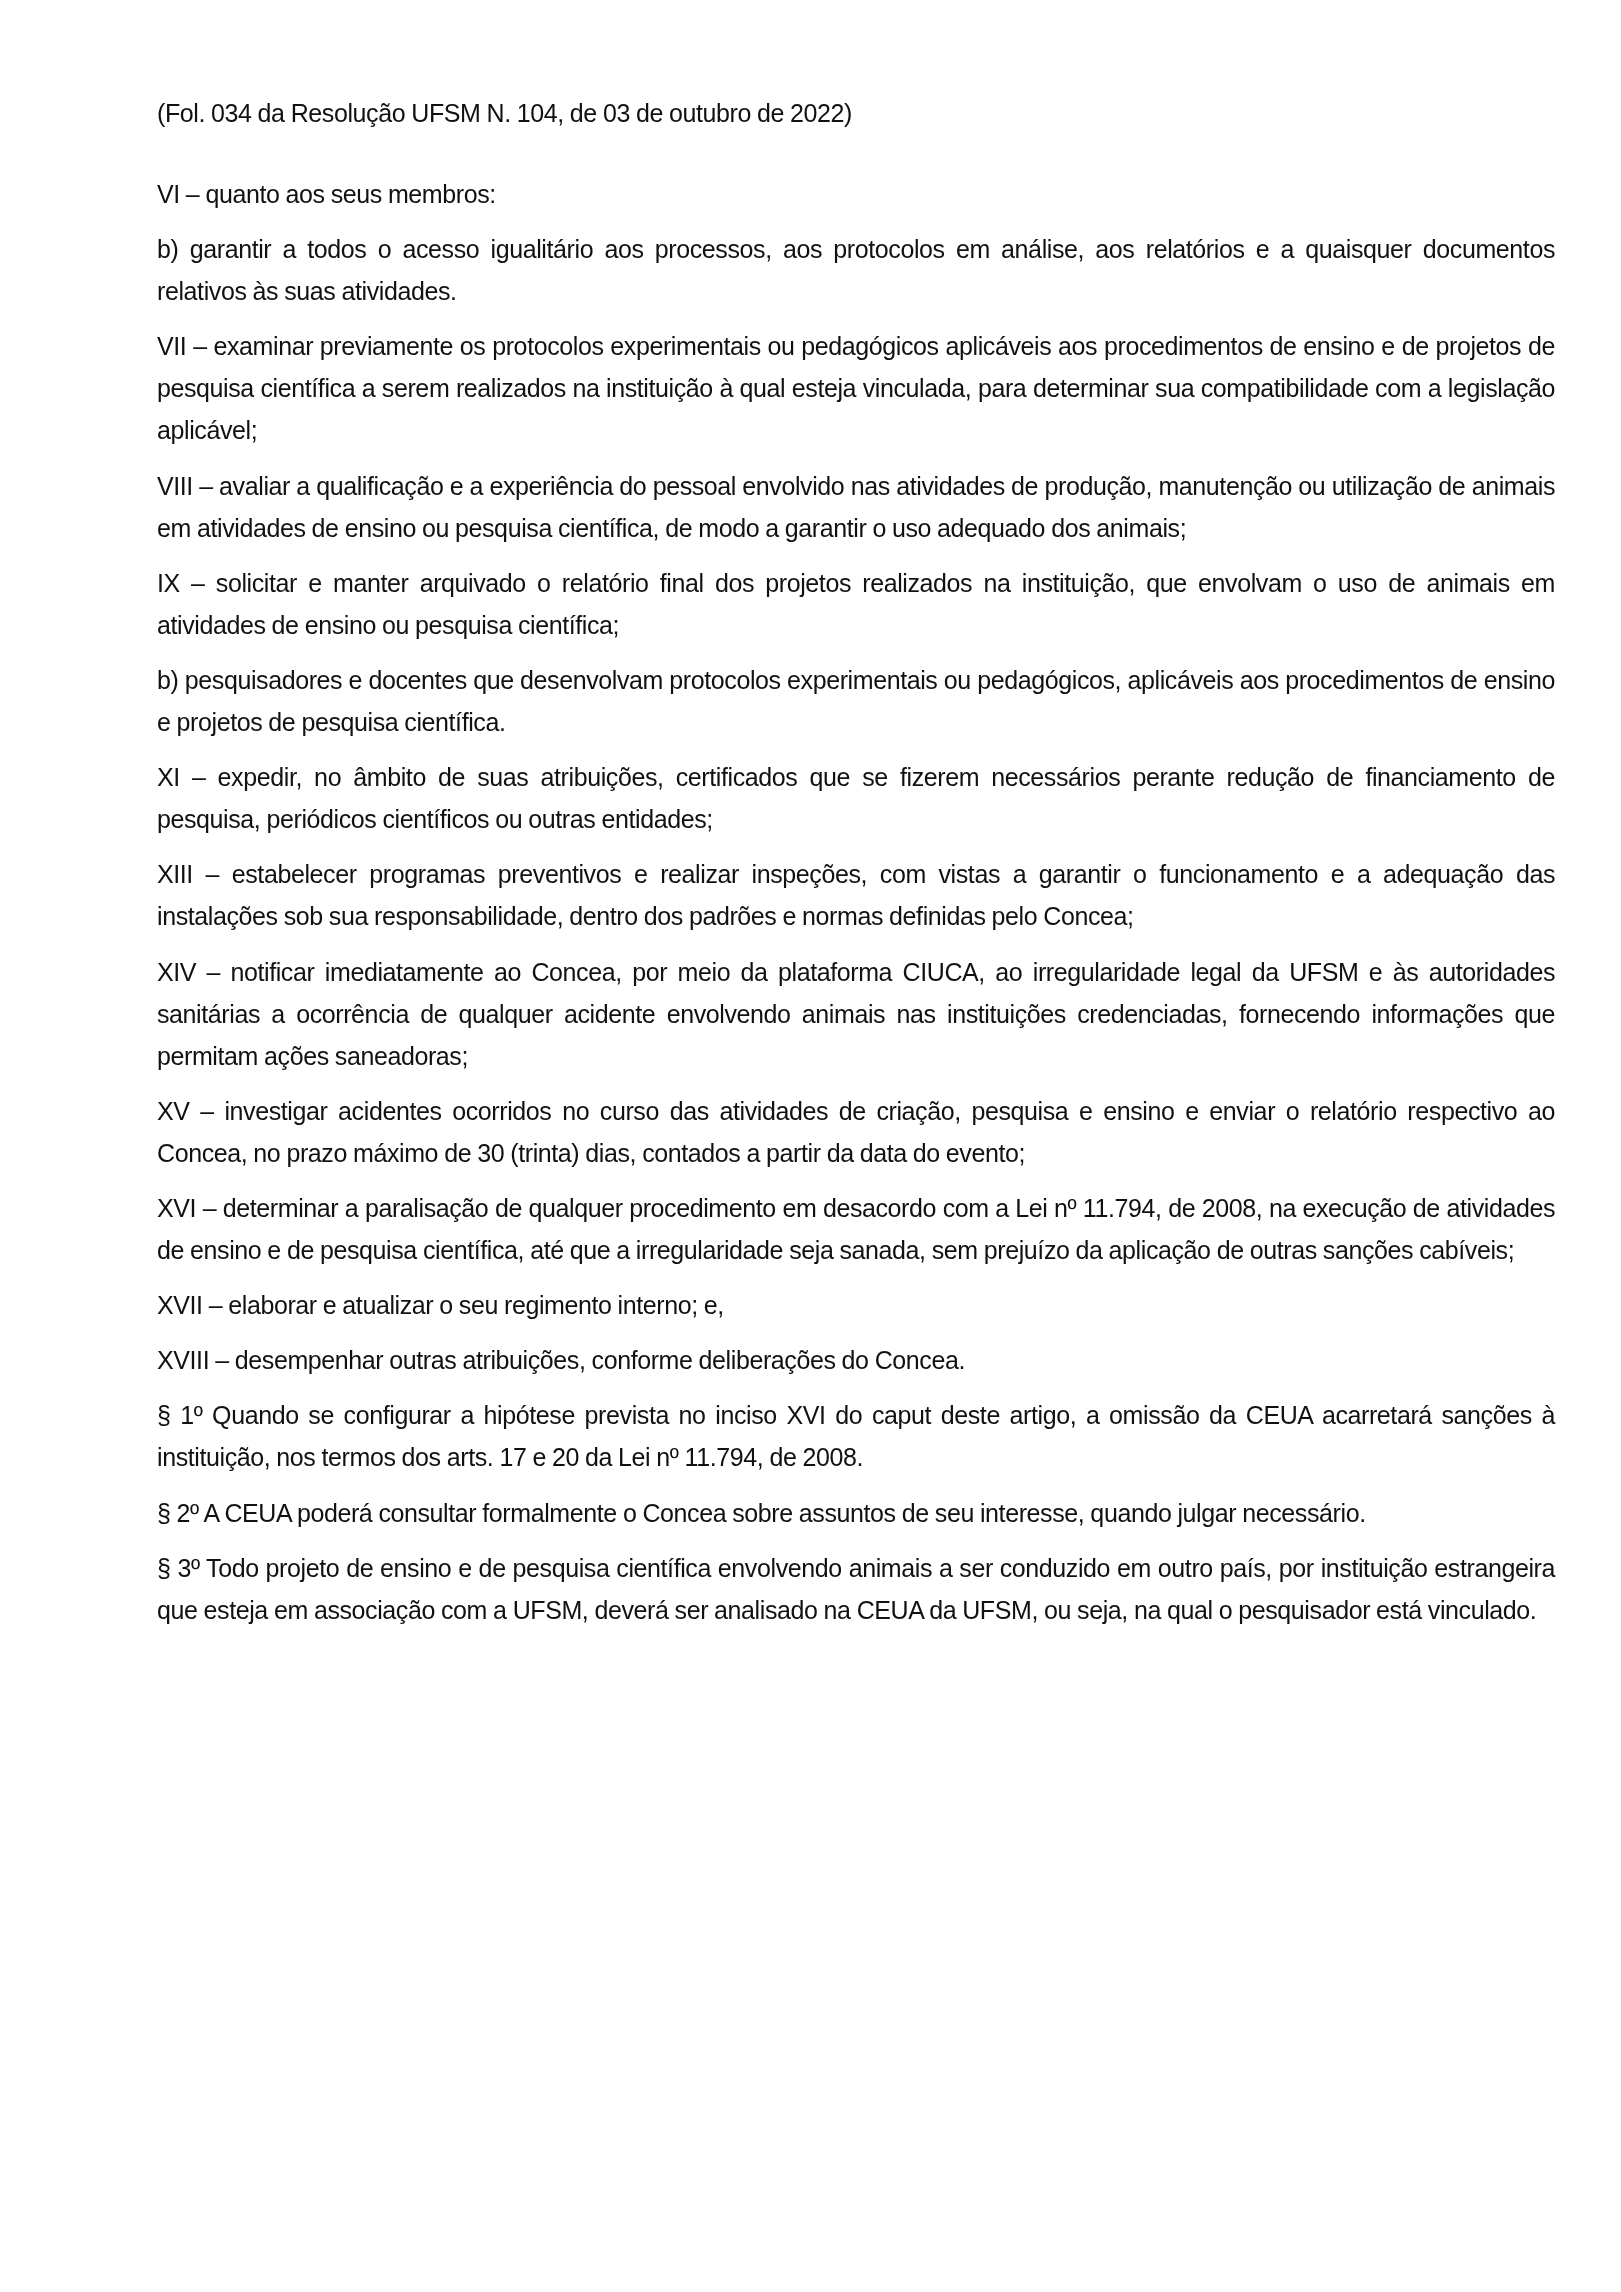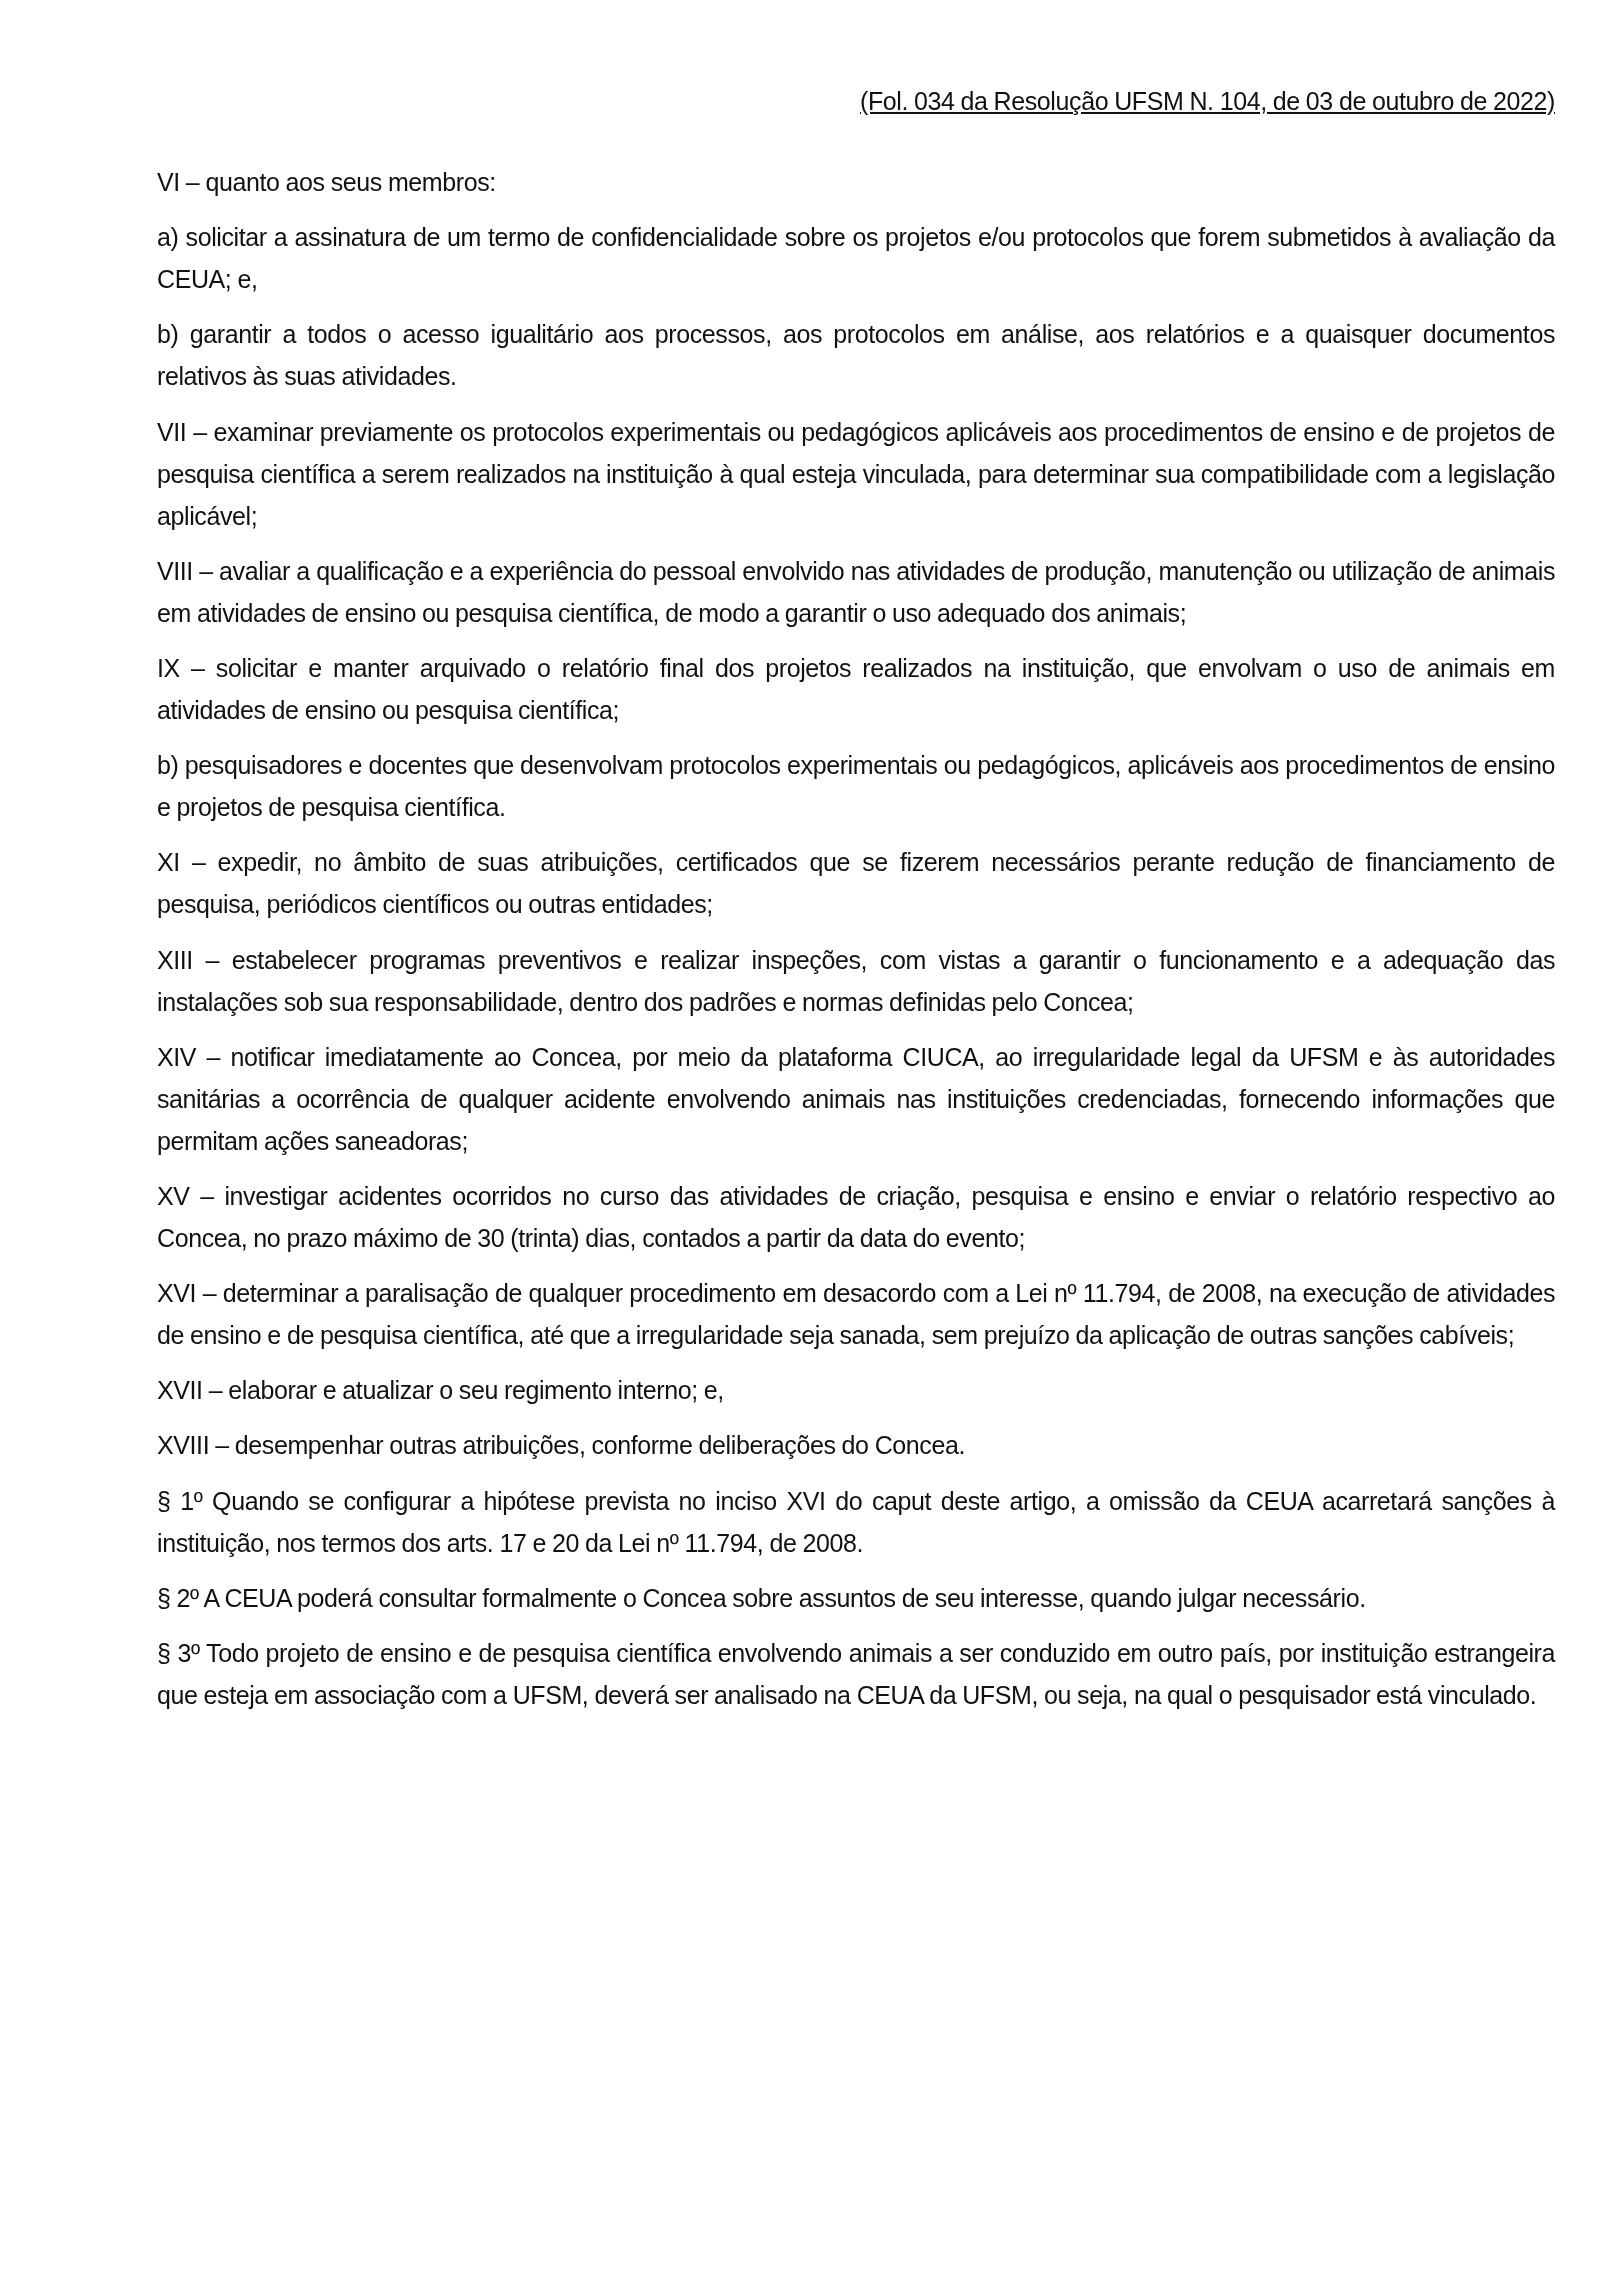--- a/index.html
+++ b/index.html
@@ -6,30 +6,29 @@
   body { width: 1621px; height: 2293px; position: relative; overflow: hidden; }
   .page {
     position: absolute; left: 157px; top: 80px; width: 1398px;
     font-family: "Liberation Sans", sans-serif;
     color: #111111;
     font-size: 25px;
     line-height: 42px;
     letter-spacing: -0.4px;
     word-spacing: -0.5px;
   }
-  .header { margin: 0 0 39px 0; text-align: right; text-decoration: underline; }
+  .header { margin: 12px 0 39px 0; text-align: left; }
   .para { margin: 0 0 13.2px 0; text-align: justify; text-align-last: left; }
 </style>
 </head>
 <body>
 
 <div class="page">
   <p class="header">(Fol. 034 da Resolução UFSM N. 104, de 03 de outubro de 2022)</p>
   <p class="para">VI – quanto aos seus membros:</p>
-  <p class="para">a) solicitar a assinatura de um termo de confidencialidade sobre os projetos e/ou protocolos que forem submetidos à avaliação da CEUA; e,</p>
   <p class="para">b) garantir a todos o acesso igualitário aos processos, aos protocolos em análise, aos relatórios e a quaisquer documentos relativos às suas atividades.</p>
   <p class="para">VII – examinar previamente os protocolos experimentais ou pedagógicos aplicáveis aos procedimentos de ensino e de projetos de pesquisa científica a serem realizados na instituição à qual esteja vinculada, para determinar sua compatibilidade com a legislação aplicável;</p>
   <p class="para">VIII – avaliar a qualificação e a experiência do pessoal envolvido nas atividades de produção, manutenção ou utilização de animais em atividades de ensino ou pesquisa científica, de modo a garantir o uso adequado dos animais;</p>
   <p class="para">IX – solicitar e manter arquivado o relatório final dos projetos realizados na instituição, que envolvam o uso de animais em atividades de ensino ou pesquisa científica;</p>
   <p class="para">b) pesquisadores e docentes que desenvolvam protocolos experimentais ou pedagógicos, aplicáveis aos procedimentos de ensino e projetos de pesquisa científica.</p>
   <p class="para">XI – expedir, no âmbito de suas atribuições, certificados que se fizerem necessários perante redução de financiamento de pesquisa, periódicos científicos ou outras entidades;</p>
   <p class="para">XIII – estabelecer programas preventivos e realizar inspeções, com vistas a garantir o funcionamento e a adequação das instalações sob sua responsabilidade, dentro dos padrões e normas definidas pelo Concea;</p>
   <p class="para">XIV – notificar imediatamente ao Concea, por meio da plataforma CIUCA, ao irregularidade legal da UFSM e às autoridades sanitárias a ocorrência de qualquer acidente envolvendo animais nas instituições credenciadas, fornecendo informações que permitam ações saneadoras;</p>
   <p class="para">XV – investigar acidentes ocorridos no curso das atividades de criação, pesquisa e ensino e enviar o relatório respectivo ao Concea, no prazo máximo de 30 (trinta) dias, contados a partir da data do evento;</p>
   <p class="para">XVI – determinar a paralisação de qualquer procedimento em desacordo com a Lei nº 11.794, de 2008, na execução de atividades de ensino e de pesquisa científica, até que a irregularidade seja sanada, sem prejuízo da aplicação de outras sanções cabíveis;</p>

